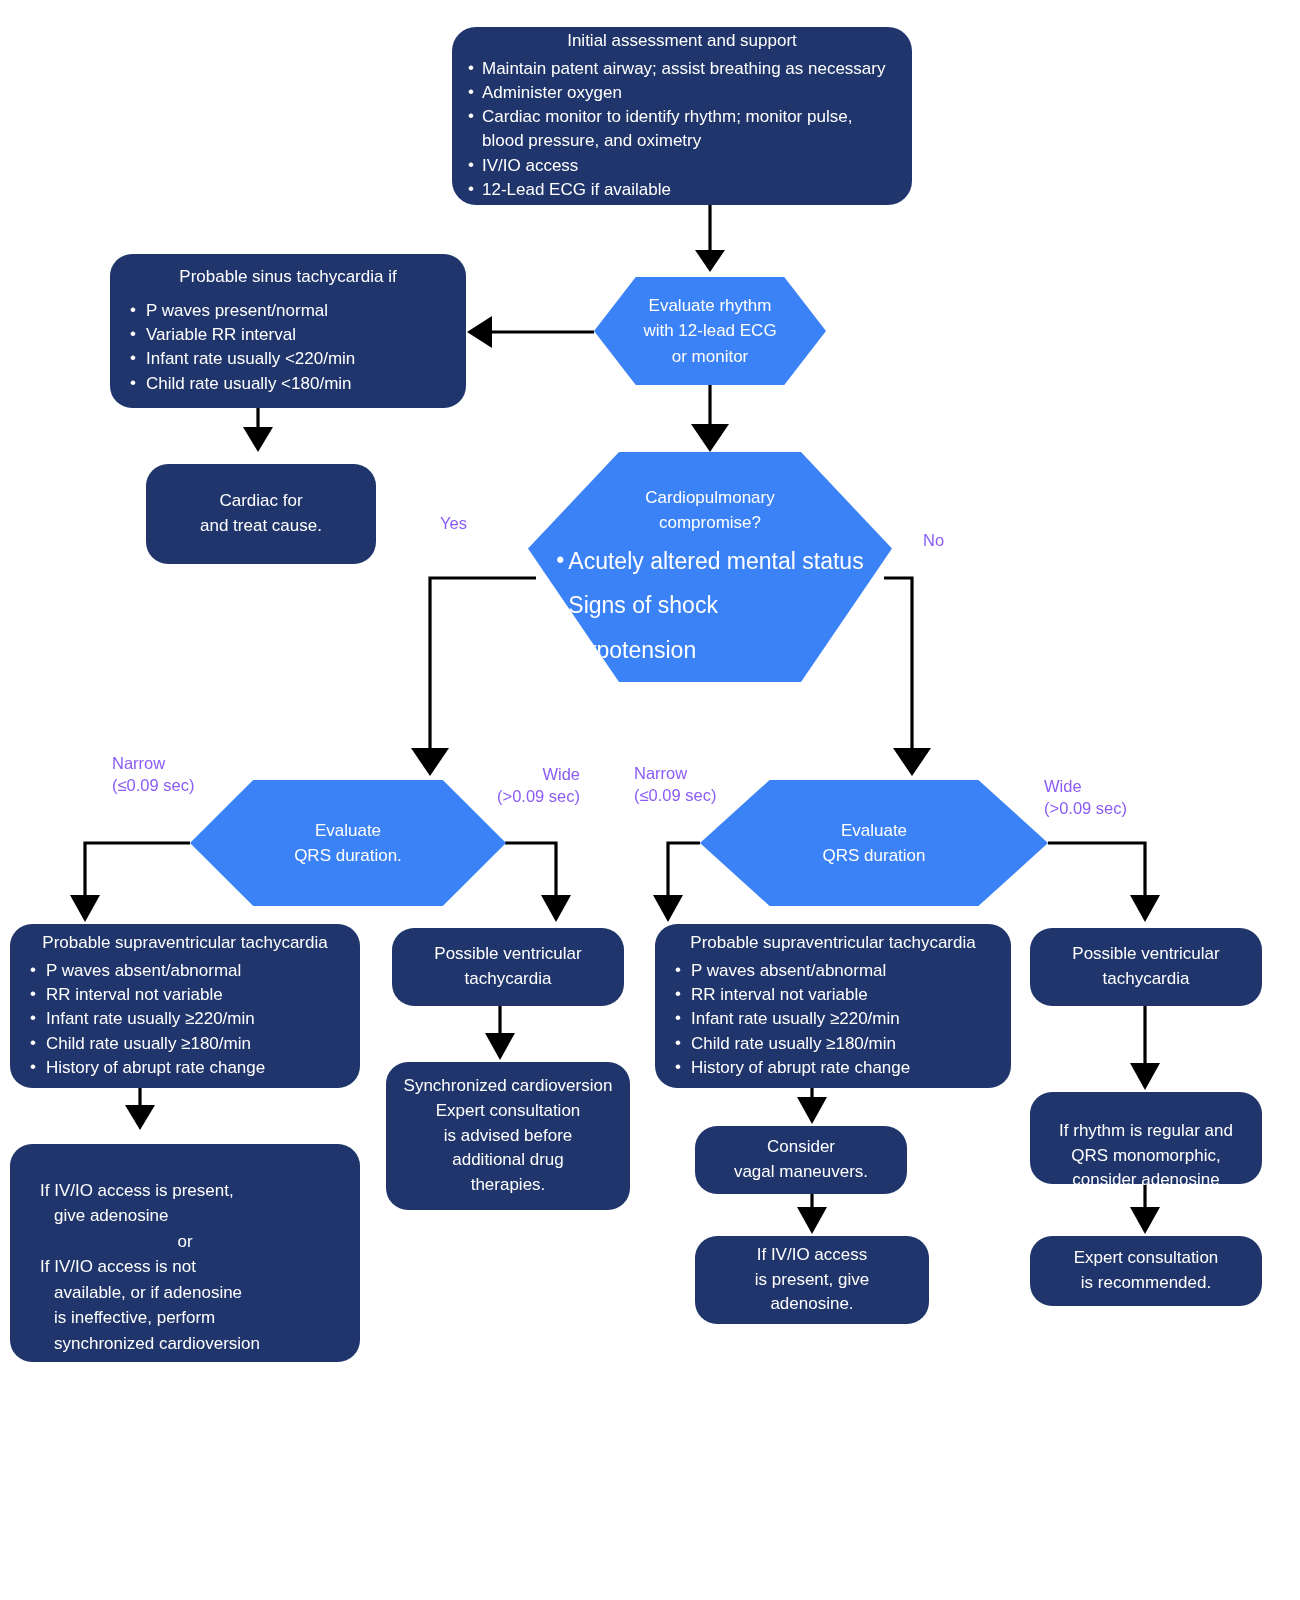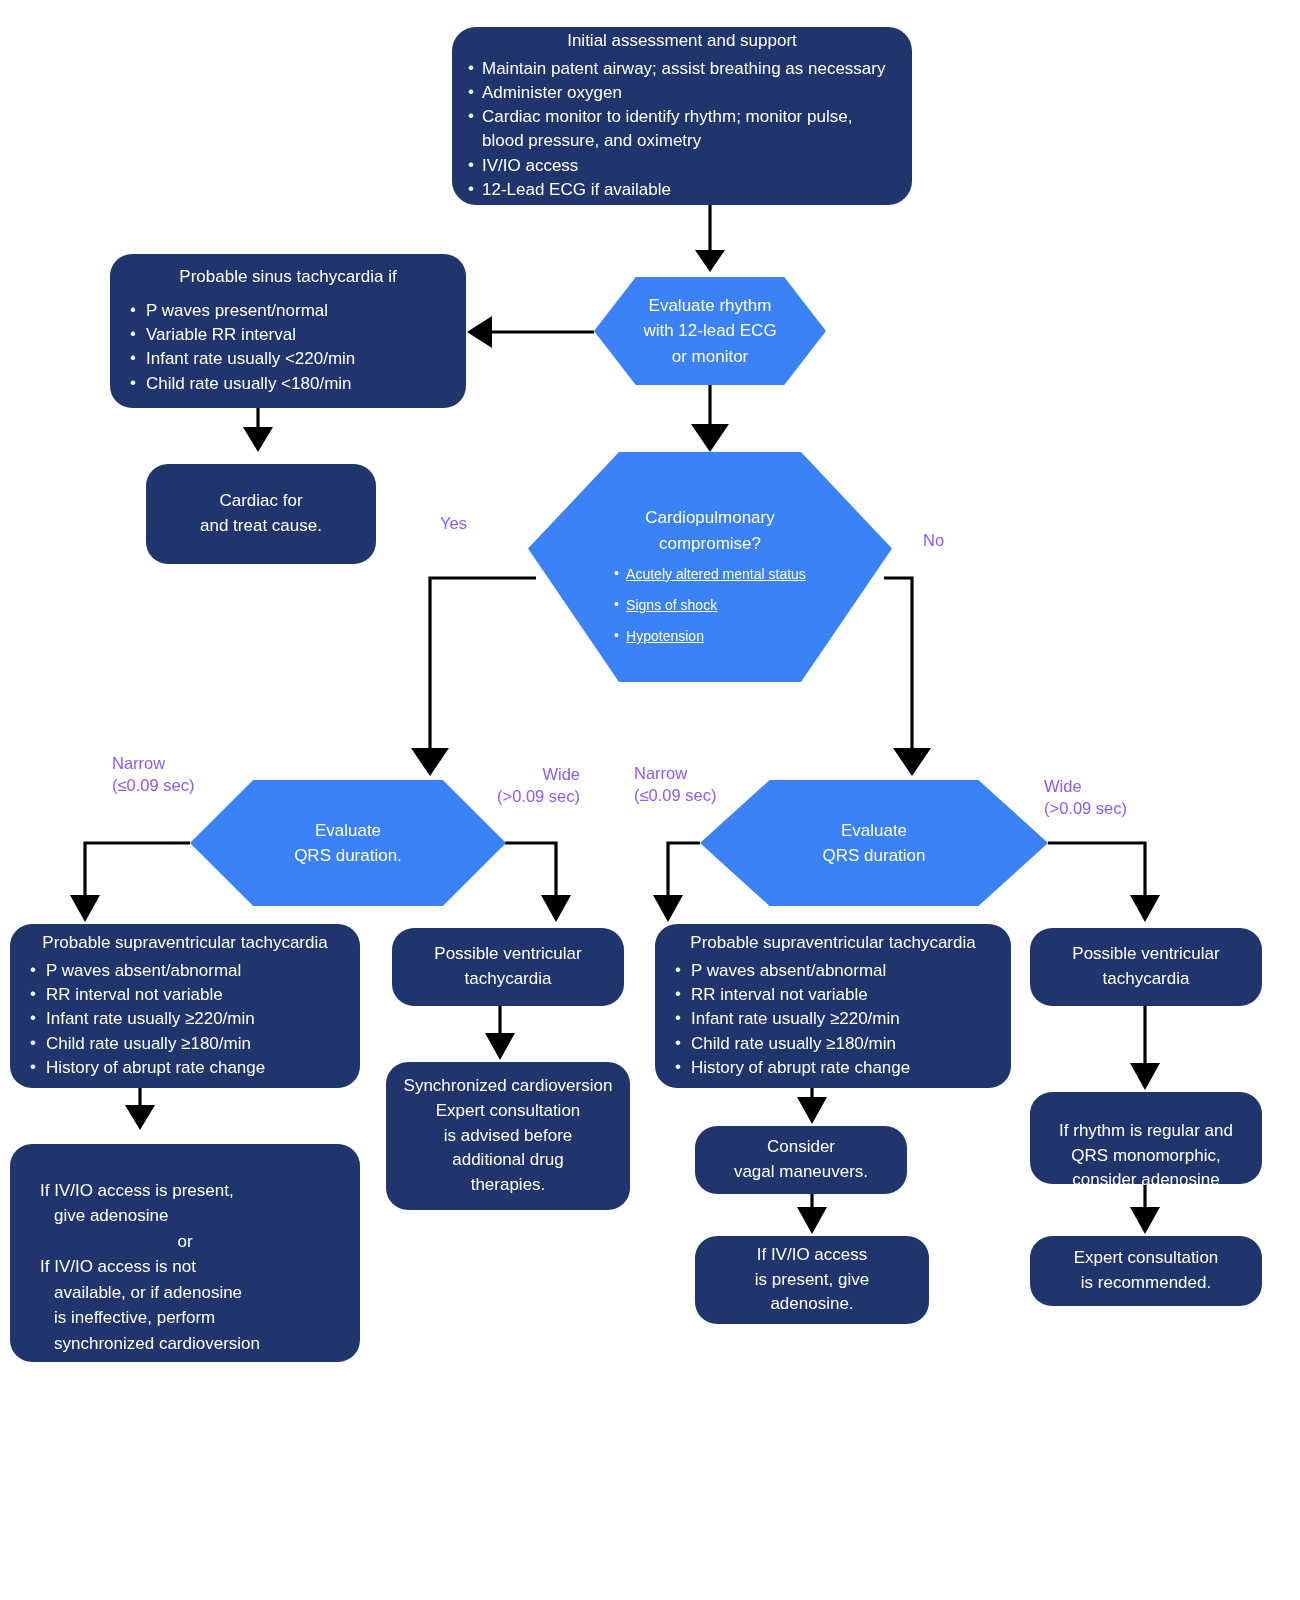--- a/index.html
+++ b/index.html
@@ -87,22 +87,21 @@
   }
   .hex .hex-inner ul {
     list-style: none; margin: 8px 0 0; padding: 0;
     text-align: left;
     display: inline-block;
   }
   .hex .hex-inner ul li {
     position: relative;
     padding-left: 12px;
     margin-bottom: 10px;
-    font-size: 14px;
-    text-decoration: underline;
+    font-size: 23px;
   }
   .hex .hex-inner ul li::before {
     content: "\2022";
     position: absolute; left: 0; top: -1px;
   }
   .hexflat {
     clip-path: polygon(18% 0%, 82% 0%, 100% 50%, 82% 100%, 18% 100%, 0% 50%);
   }
   .hexbig {
     clip-path: polygon(25% 0%, 75% 0%, 100% 42%, 75% 100%, 25% 100%, 0% 42%);

